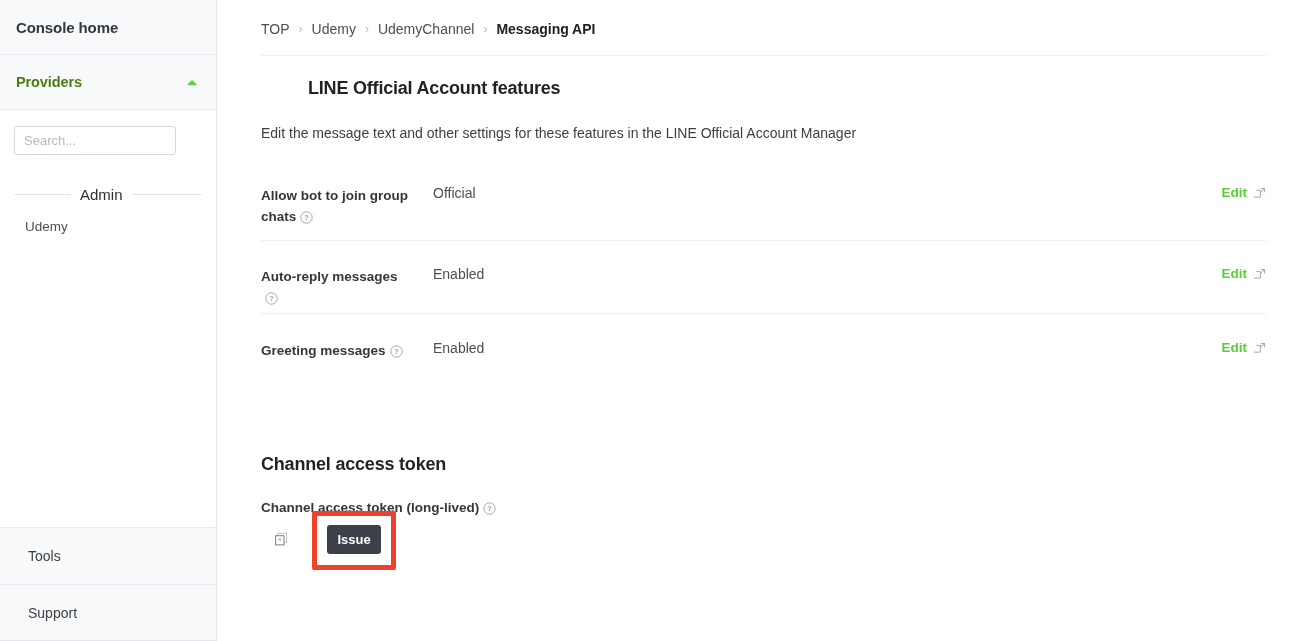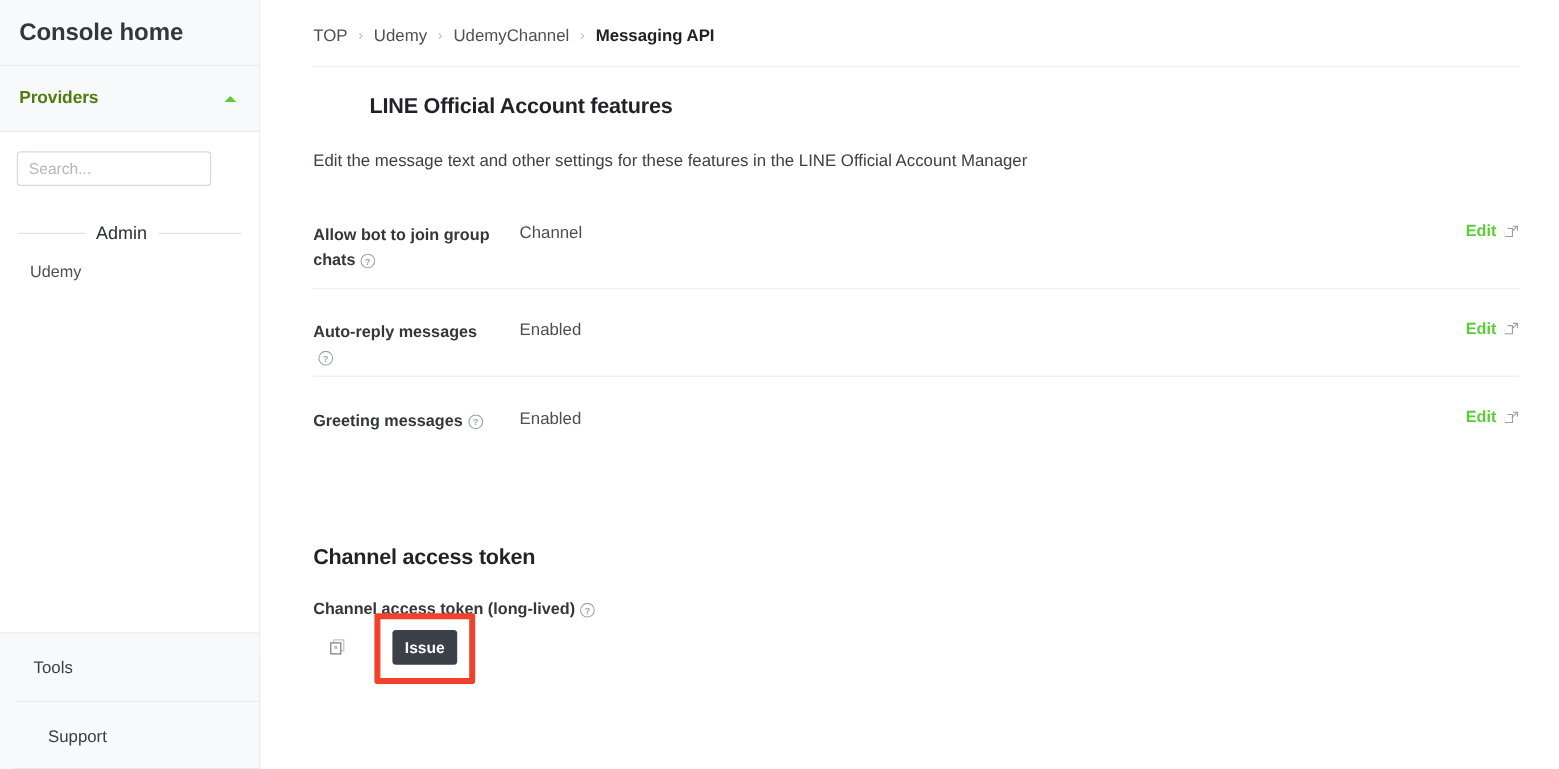--- a/index.html
+++ b/index.html
@@ -29,21 +29,21 @@
     flex-direction: column;
     position: relative;
     flex: 0 0 217px;
   }
 
   .side-top-item {
     height: 55px;
     display: flex;
     align-items: center;
     padding: 0 16px;
-    font-size: 20px;
+    font-size: 15px;
     font-weight: bold;
     color: #33373c;
     border-bottom: 1px solid #e9edf2;
     background: #f8f9fa;
     letter-spacing: -0.1px;
   }
 
   .side-providers {
     height: 55px;
     display: flex;
@@ -111,21 +111,21 @@
   .side-bottom-item {
     height: 57px;
     display: flex;
     align-items: center;
     padding: 0 28px;
     font-size: 14px;
     color: #3c4043;
     background: #f8f9fa;
     border-top: 1px solid #e9edf2;
   }
-  .side-bottom-item.last { border-bottom: 1px solid #e3e7ef; margin-left: 12px; }
+  .side-bottom-item.last { border-bottom: 1px solid #e3e7ef; }
 
   
   .main {
     flex: 1 1 auto;
     height: 548px;
     background: #ffffff;
     position: relative;
     padding-left: 44px;
     padding-right: 33px;
   }
@@ -338,21 +338,21 @@
 
       <div class="feature-row" style="padding-top:16px;">
         <div class="f-label">
           <span>Allow bot to join group chats</span><span class="help-icon">
               <svg width="13" height="13" viewBox="0 0 16 16">
                 <circle cx="8" cy="8" r="7" fill="none" stroke="#9aa0a6" stroke-width="1.1"></circle>
                 <text x="8" y="11.6" font-size="9" fill="#9aa0a6" text-anchor="middle" font-family="Liberation Sans, sans-serif">?</text>
               </svg>
             </span>
         </div>
-        <div class="f-value">Channel</div>
+        <div class="f-value">Official</div>
         <div class="f-edit">
           <span>Edit</span>
           <span class="ext-icon">
               <svg width="12" height="12" viewBox="0 0 16 16">
                 <path d="M3 4.5h5.5v9h-9V8" fill="none" stroke="#9aa0a6" stroke-width="1.2"></path>
                 <path d="M9 2h5v5" fill="none" stroke="#9aa0a6" stroke-width="1.2"></path>
                 <path d="M14 2L8 8" fill="none" stroke="#9aa0a6" stroke-width="1.2"></path>
               </svg>
             </span>
         </div>

